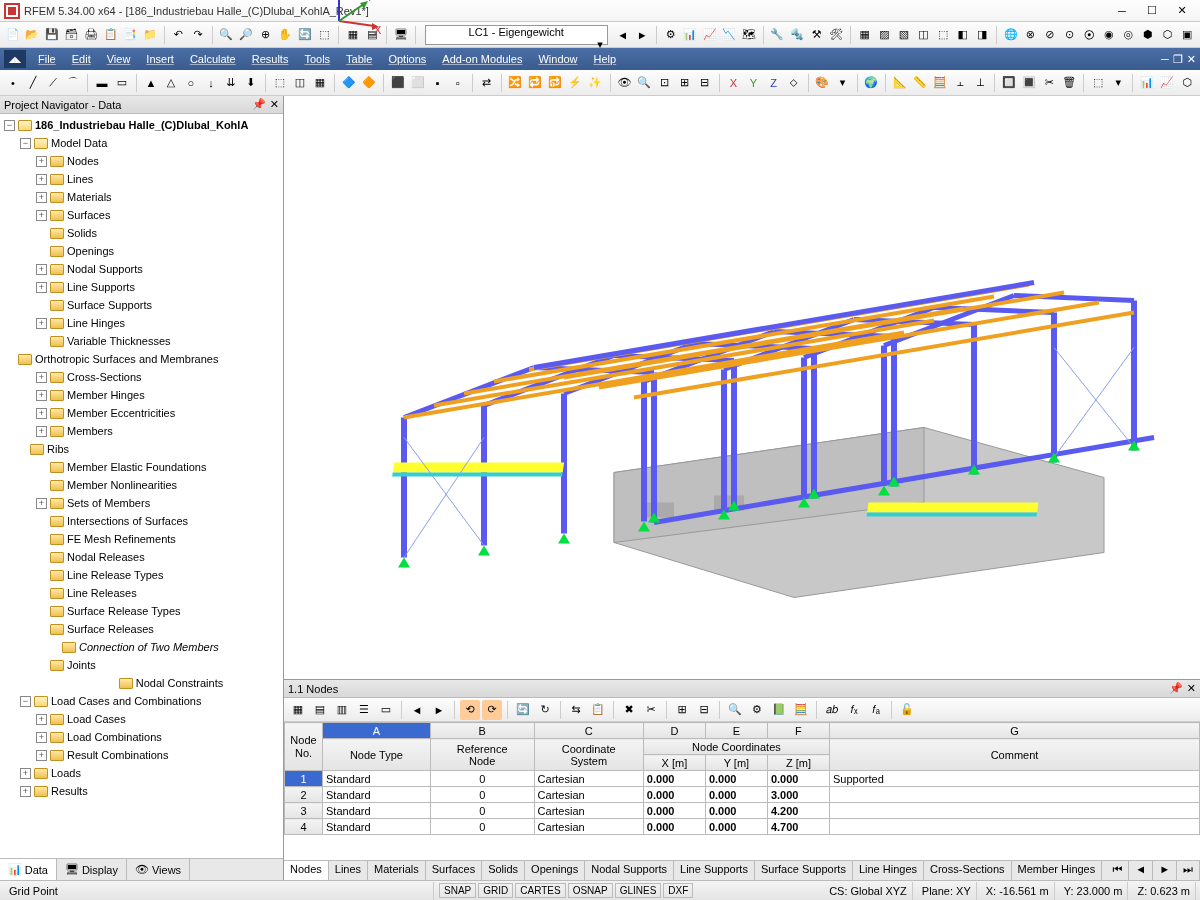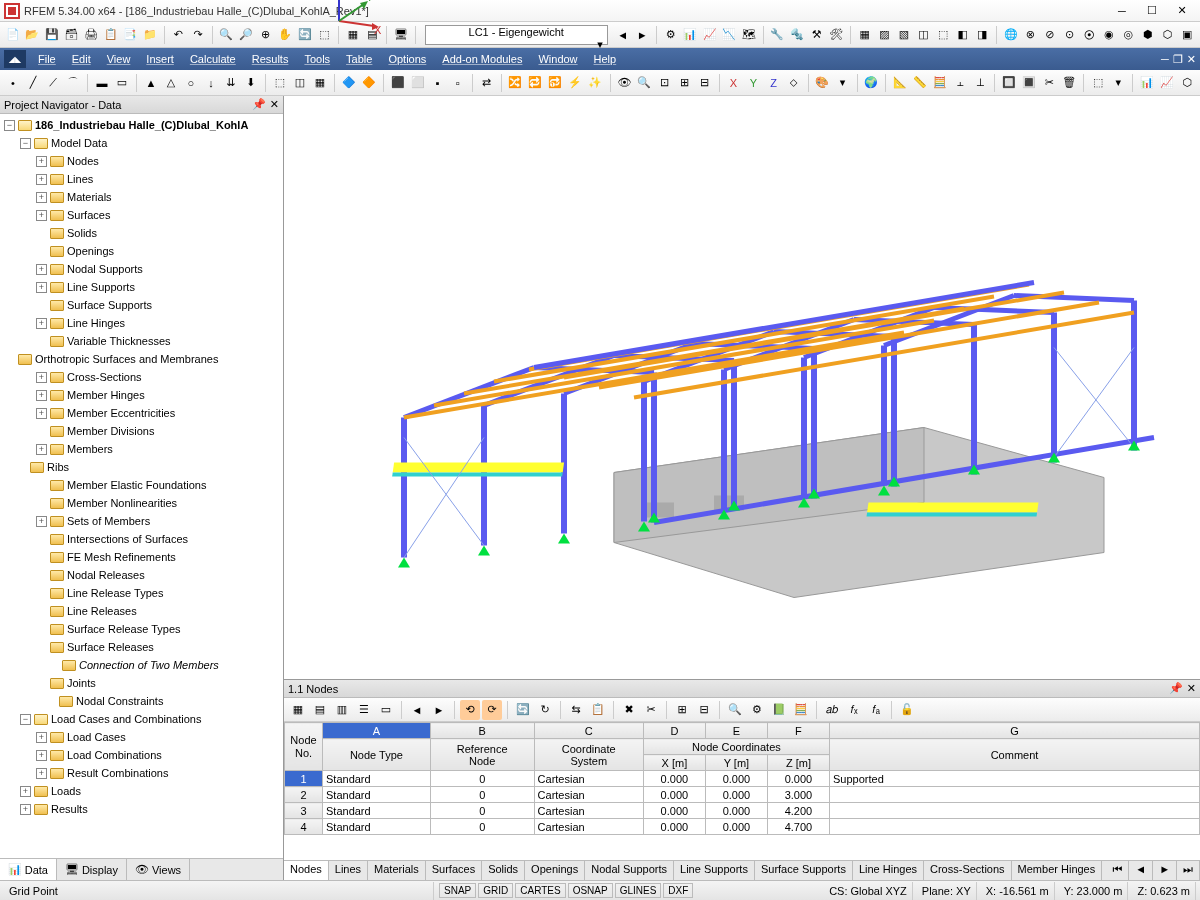--- a/index.html
+++ b/index.html
@@ -36,21 +36,21 @@
 .viewport svg{width:100%;height:100%;}
 .bottompanel{height:200px;display:flex;flex-direction:column;background:#7f1d1d;}
 .bphead{height:18px;background:linear-gradient(#e8e8e8,#d8d8d8);border-bottom:1px solid #bbb;display:flex;align-items:center;padding:0 4px;}
 .bptoolbar{height:24px;background:linear-gradient(#fdfdfd,#ececec);border-bottom:1px solid #ccc;display:flex;align-items:center;padding:0 4px;gap:2px;}
 .grid{flex:1;overflow:auto;background:#fff;}
 .grid table{border-collapse:collapse;width:100%;}
 .grid th,.grid td{border:1px solid #bbb;padding:1px 3px;height:16px;font-size:11px;}
 .grid th{background:linear-gradient(#f4f4f4,#e4e4e4);font-weight:normal;text-align:center;}
 .grid .rowh{background:linear-gradient(#f4f4f4,#e4e4e4);text-align:center;width:30px;}
 .grid .colh-blue{background:#3a6acf;color:#fff;}
-.grid td.num{text-align:center;}
+.grid td.num{text-align:left;font-weight:bold;}
 .grid td.ctr{text-align:center;}
 .bottomtabs{height:20px;display:flex;background:#e8e8e8;border-top:1px solid #bbb;overflow:hidden;}
 .btab{padding:2px 6px;border-right:1px solid #bbb;white-space:nowrap;font-size:11px;}
 .btab.active{background:#fff;}
 .btabnav{margin-left:auto;display:flex;}
 .statusbar{height:20px;background:linear-gradient(#f4f4f4,#e4e4e4);border-top:1px solid #bbb;display:flex;align-items:center;padding:0 4px;gap:4px;}
 .statusbar .cell{padding:0 5px;border-right:1px solid #ccc;height:18px;display:flex;align-items:center;}
 .statusbar .snap{border:1px solid #bbb;padding:1px 4px;margin:0 1px;font-size:10px;}
 .dlubalicon{width:14px;height:14px;}
 .axes{position:absolute;left:40px;bottom:120px;}
@@ -349,27 +349,20 @@
           <span>Member Hinges</span>
         </div>
         <div class="treeitem" style="padding-left: 36px;">
           <span class="exp">+</span>
           <span class="ticon">
             <span class="folder "></span>
           </span>
           <span>Member Eccentricities</span>
         </div>
         <div class="treeitem" style="padding-left: 36px;">
-          <span class="noexp"></span>
-          <span class="ticon">
-            <span class="folder "></span>
-          </span>
-          <span>Member Divisions</span>
-        </div>
-        <div class="treeitem" style="padding-left: 36px;">
           <span class="exp">+</span>
           <span class="ticon">
             <span class="folder "></span>
           </span>
           <span>Members</span>
         </div>
         <div class="treeitem" style="padding-left: 16px;">
           <span class="noexp"></span>
           <span class="ticon">
             <span class="folder "></span>
@@ -453,21 +446,21 @@
           </span>
           <span>Connection of Two Members</span>
         </div>
         <div class="treeitem" style="padding-left: 36px;">
           <span class="noexp"></span>
           <span class="ticon">
             <span class="folder "></span>
           </span>
           <span>Joints</span>
         </div>
-        <div class="treeitem" style="padding-left: 45px;">
+        <div class="treeitem" style="padding-left: 45px; justify-content: center;">
           <span class="noexp"></span>
           <span class="ticon">
             <span class="folder "></span>
           </span>
           <span>Nodal Constraints</span>
         </div>
         <div class="treeitem" style="padding-left: 20px;">
           <span class="exp">−</span>
           <span class="ticon">
             <span class="folder open"></span>

